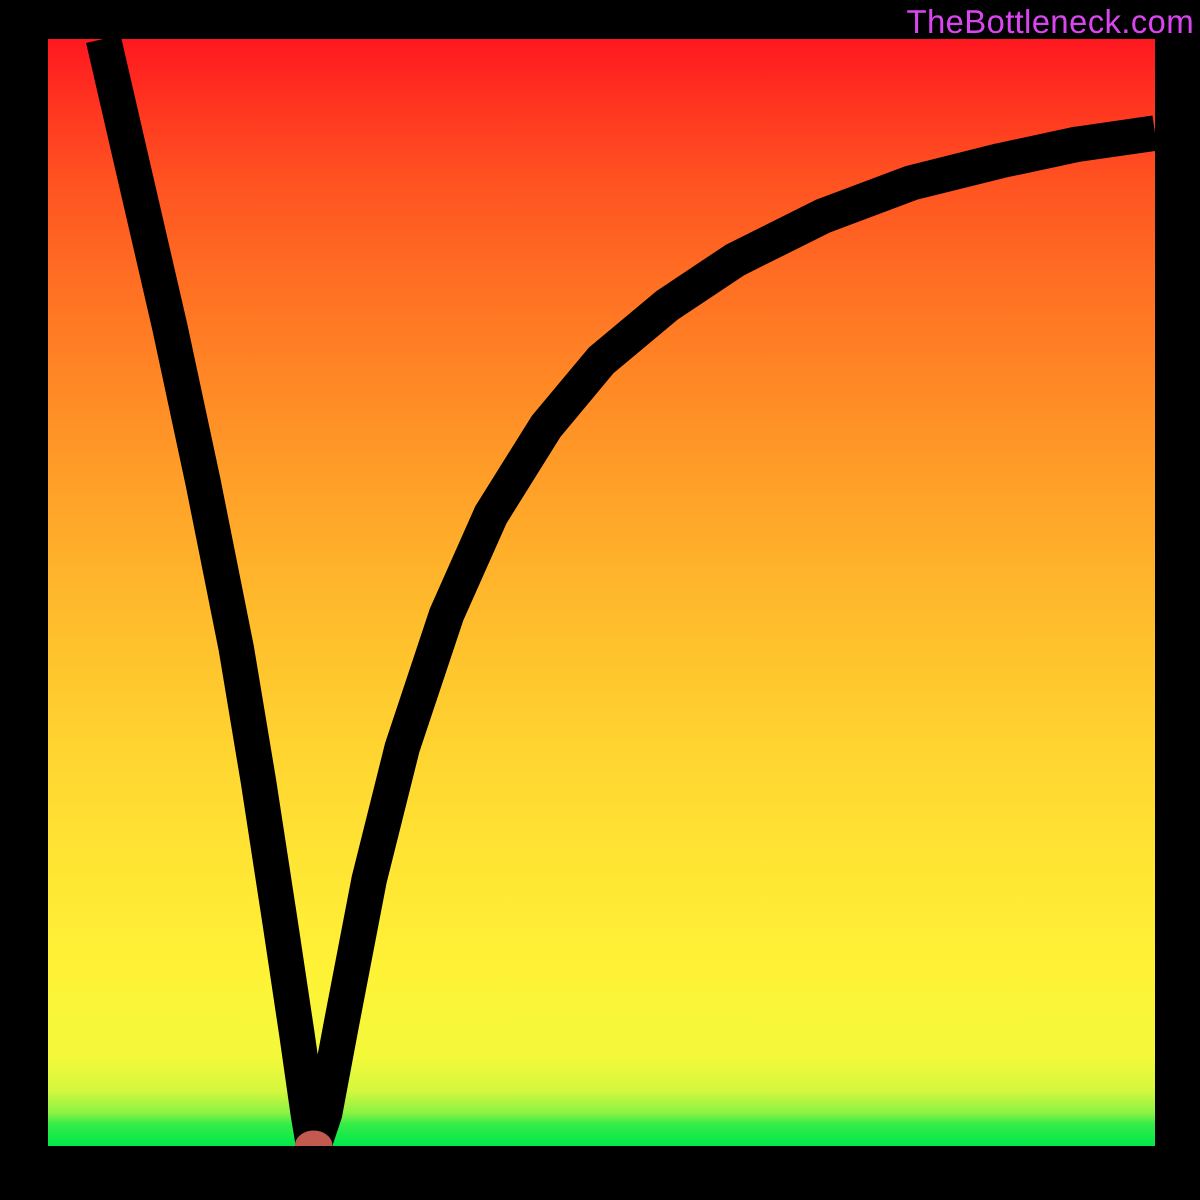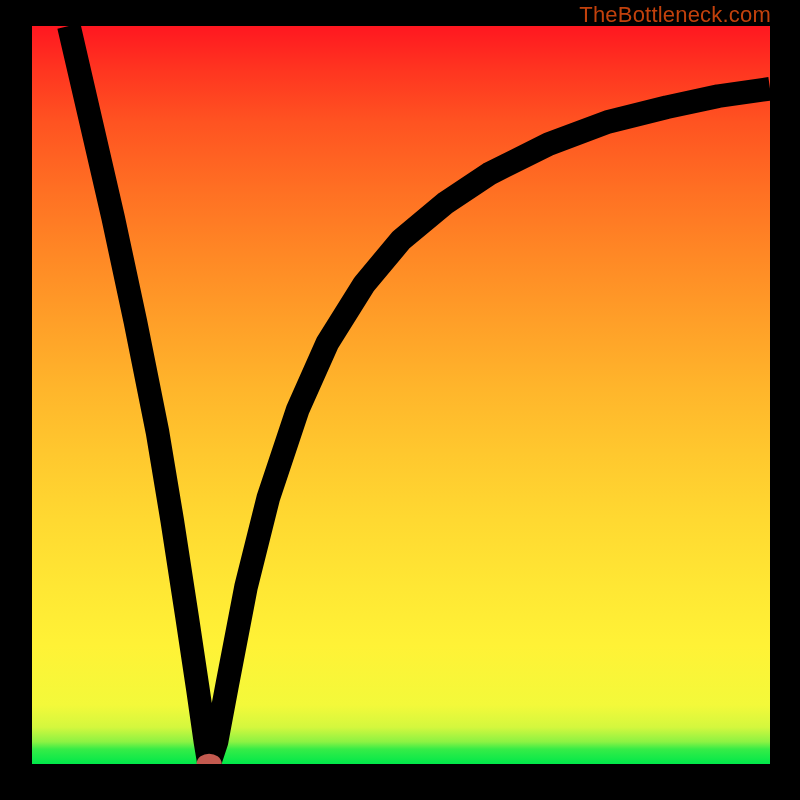--- a/index.html
+++ b/index.html
@@ -13,24 +13,24 @@
   }
   .frame {
     position: relative;
     width: 800px;
     height: 800px;
     background: #000000;
   }
   .watermark {
     position: absolute;
     top: 2px;
-    right: 29px;
+    right: 4px;
     font-size: 22px;
     font-weight: 500;
-    color: #c2410c;
+    color: #d946ef;
     letter-spacing: 0.2px;
     z-index: 10;
   }
   .plot-area {
     position: absolute;
     left: 32px;
     top: 26px;
     width: 738px;
     height: 738px;
     

